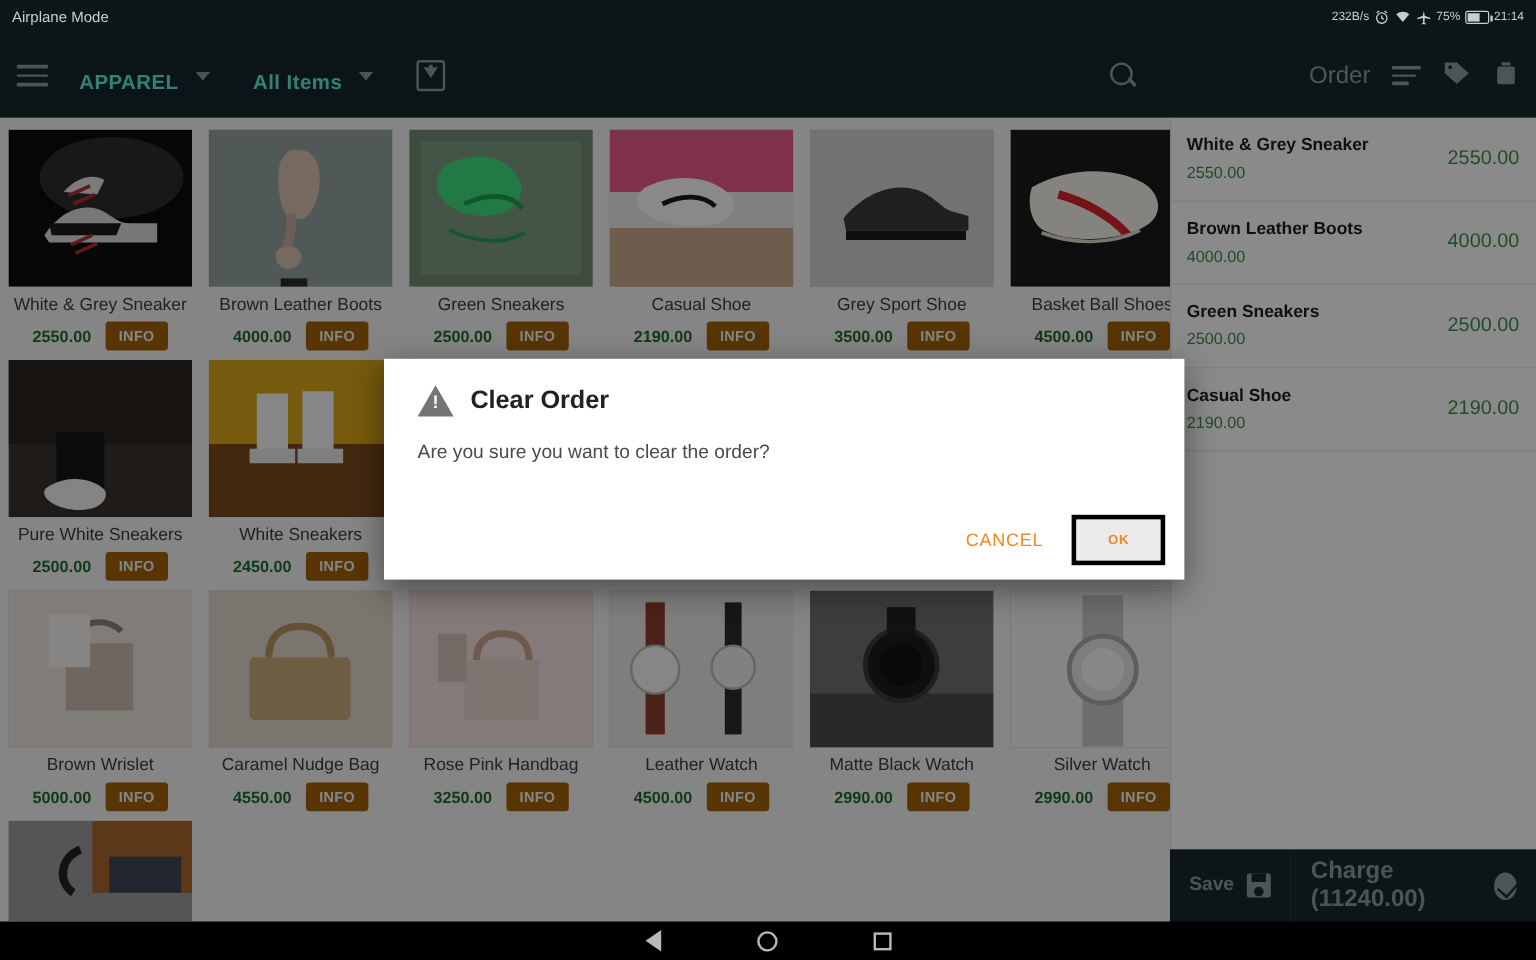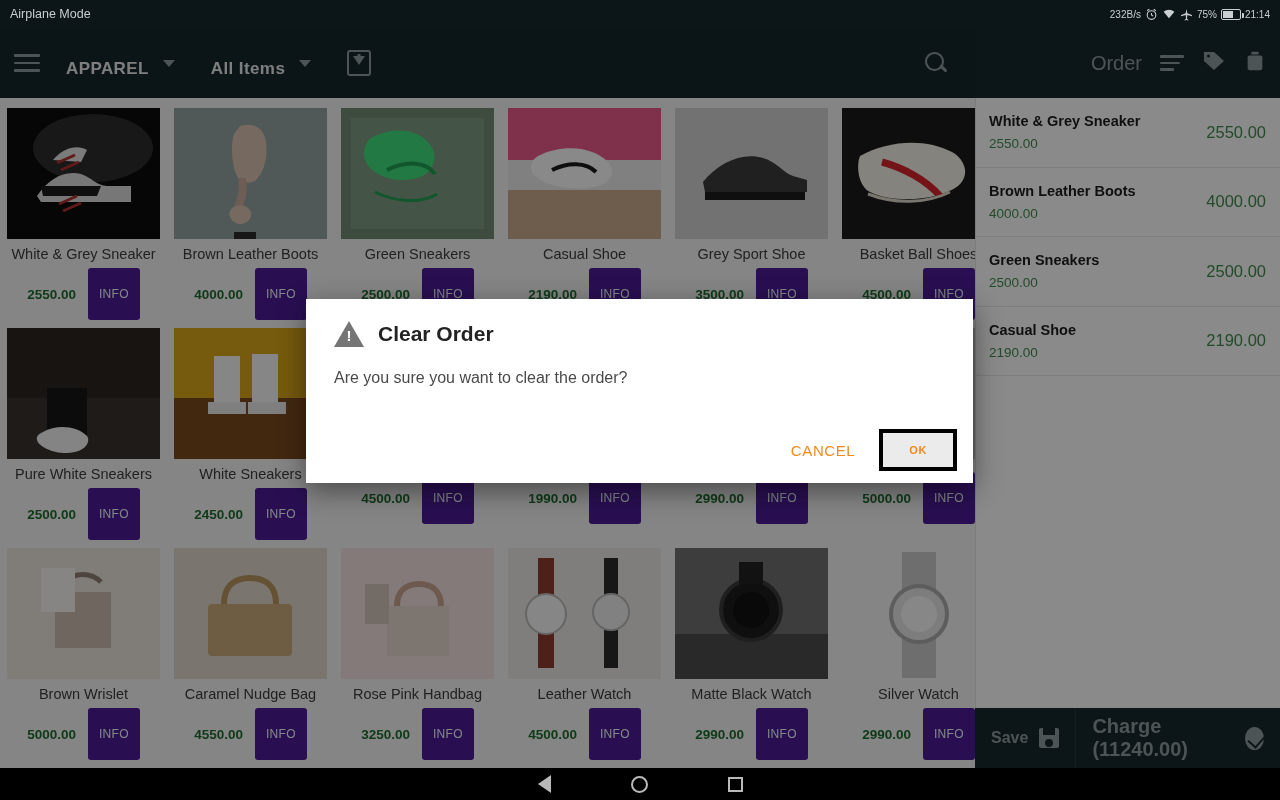--- a/index.html
+++ b/index.html
@@ -32,21 +32,21 @@
 
   
   .toolbar {
     position: absolute; left: 0; top: 28px; width: 975px; height: 70px;
     background: #15262b; display: flex; align-items: center; padding: 0 14px;
   }
   .hamburger { width: 26px; height: 18px; display: flex; flex-direction: column;
     justify-content: space-between; margin-right: 26px; cursor: pointer; }
   .hamburger span { display: block; height: 2.6px; background: #8d9a9d; border-radius: 1px; }
   .tb-label {
-    color: #e5e5e5; font-size: 17px; font-weight: bold; letter-spacing: .4px; margin-top: 12px;
+    color: #5eead4; font-size: 17px; font-weight: bold; letter-spacing: .4px; margin-top: 12px;
   }
   .caret {
     width: 0; height: 0; border-left: 6px solid transparent; border-right: 6px solid transparent;
     border-top: 7px solid #8d9a9d; margin: 0 0 0 14px;
   }
   .tb-group { display: flex; align-items: center; margin-right: 36px; }
   .tray-icon {
     width: 24px; height: 26px; border: 2.4px solid #8d9a9d; border-radius: 3px;
     position: relative; display: inline-block;
   }
@@ -97,22 +97,22 @@
     width: 153px; height: 131px; background: #c8c8c8; overflow: hidden; position: relative;
   }
   .thumb .art { position: absolute; inset: 0; }
   .pname {
     text-align: center; font-size: 14.5px; color: #3c3c3c; margin-top: 7px;
     white-space: nowrap; overflow: hidden; text-overflow: ellipsis;
   }
   .prow { display: flex; align-items: center; justify-content: center; gap: 12px; margin-top: 6px; }
   .price { color: #1f6b2e; font-size: 13.5px; font-weight: bold; }
   .info-btn {
-    background: #4c1d95; color: #eaf6f8; font-size: 12px; font-weight: normal;
-    padding: 19px 11px; border-radius: 3px; border: none; letter-spacing: .3px;
+    background: #a16207; color: #eaf6f8; font-size: 12px; font-weight: bold;
+    padding: 5px 11px; border-radius: 3px; border: none; letter-spacing: .3px;
   }
 
   
   .order-panel {
     position: absolute; left: 975px; top: 98px; width: 305px; height: 610px;
     background: #fbfbfb; overflow: hidden; border-left: 1px solid #e2e2e2;
   }
   .oitem {
     display: flex; align-items: center; justify-content: space-between;
     padding: 12px 14px 12px 13px; border-bottom: 1px solid #e6e6e6; height: 69.5px;
@@ -153,21 +153,21 @@
     position: absolute; left: 0; top: 768px; width: 1280px; height: 32px;
     background: #000; display: flex; align-items: center; justify-content: center; gap: 80px;
   }
   .nav-back { width:0;height:0;border-top:9px solid transparent;border-bottom:9px solid transparent;border-right:13px solid #b9b9b9; }
   .nav-home { width:17px;height:17px;border:2px solid #b9b9b9;border-radius:50%; }
   .nav-recent { width:15px;height:15px;border:2px solid #b9b9b9; }
 
   
   .scrim { position: absolute; left: 0; top: 28px; width: 1280px; height: 740px; background: rgba(0,0,0,0.45); }
   .dialog {
-    position: absolute; left: 306px; top: 299px; width: 667px; height: 184px;
+    position: absolute; left: 320px; top: 299px; width: 667px; height: 184px;
     background: #fff; box-shadow: 0 8px 26px rgba(0,0,0,.45);
   }
   .dlg-title-row { display: flex; align-items: center; gap: 14px; padding: 22px 28px 0 28px; }
   .warn-ico { width: 0; height: 0; border-left: 15px solid transparent; border-right: 15px solid transparent;
     border-bottom: 26px solid #757575; position: relative; }
   .warn-ico::after {
     content: "!"; position: absolute; left: -3px; top: 7px; width: 6px;
     color: #fff; font-size: 15px; font-weight: bold; font-family: "Liberation Sans", sans-serif;
     text-align: center; line-height: 1;
   }

